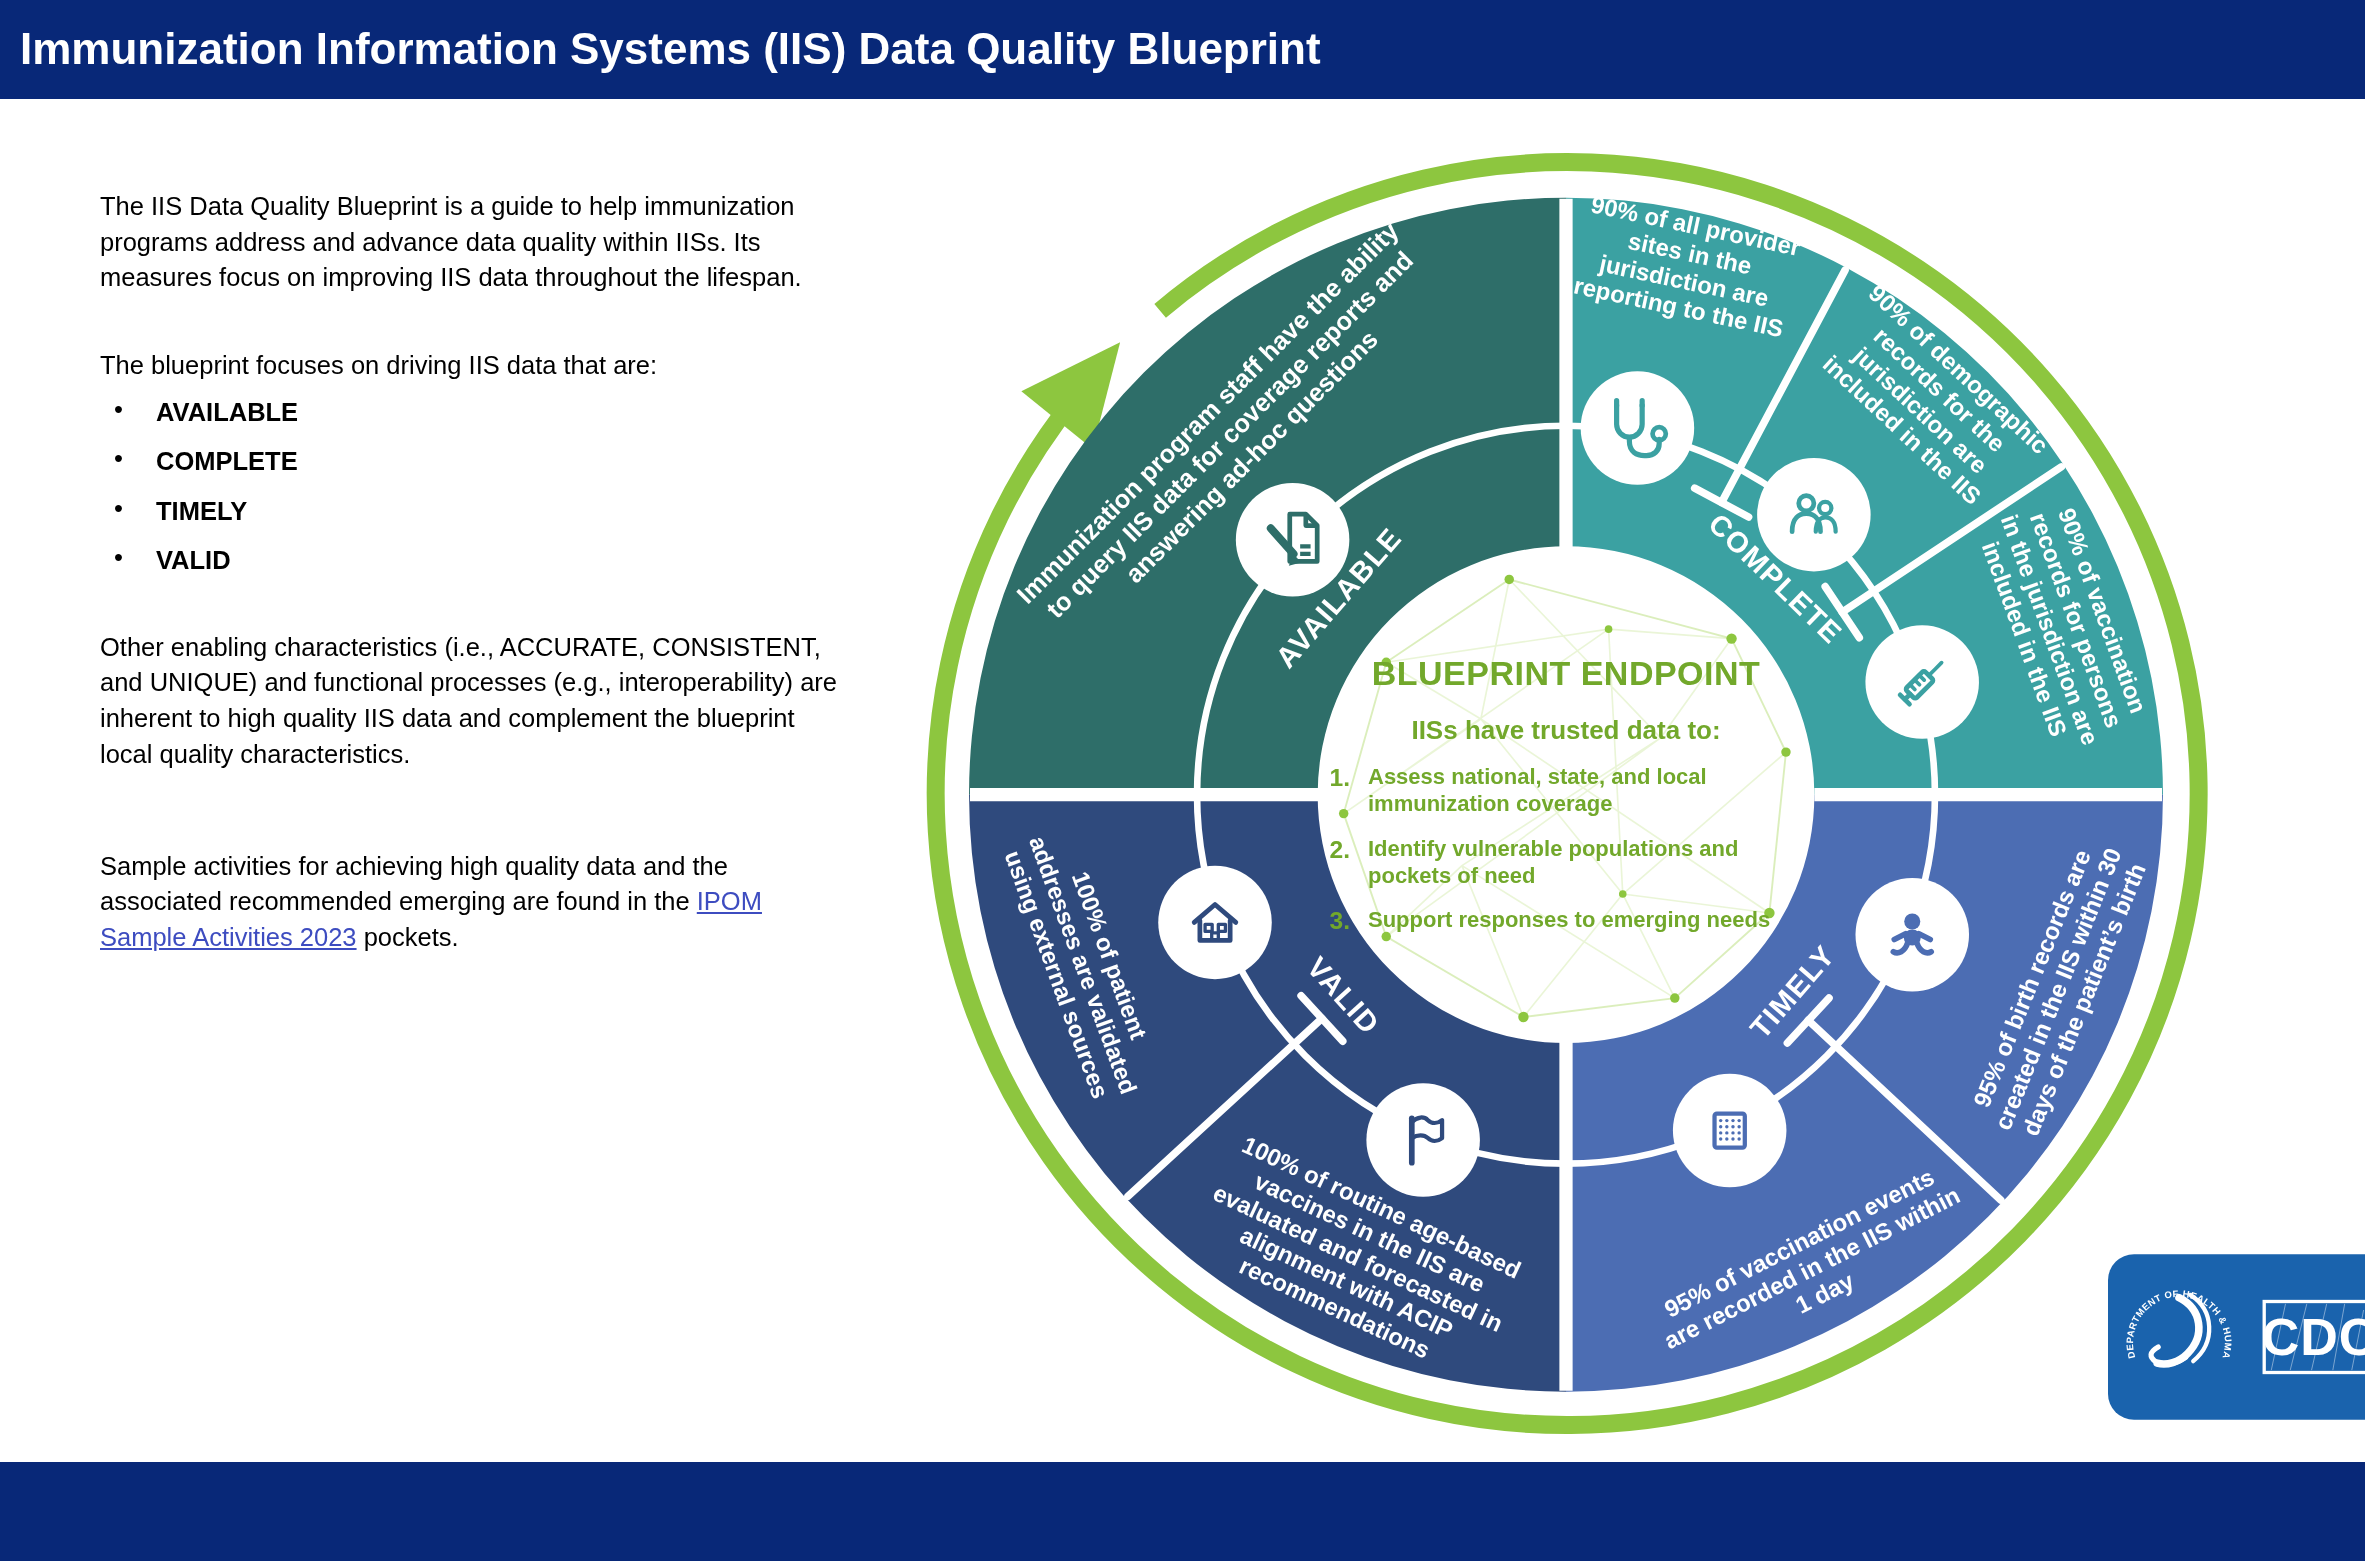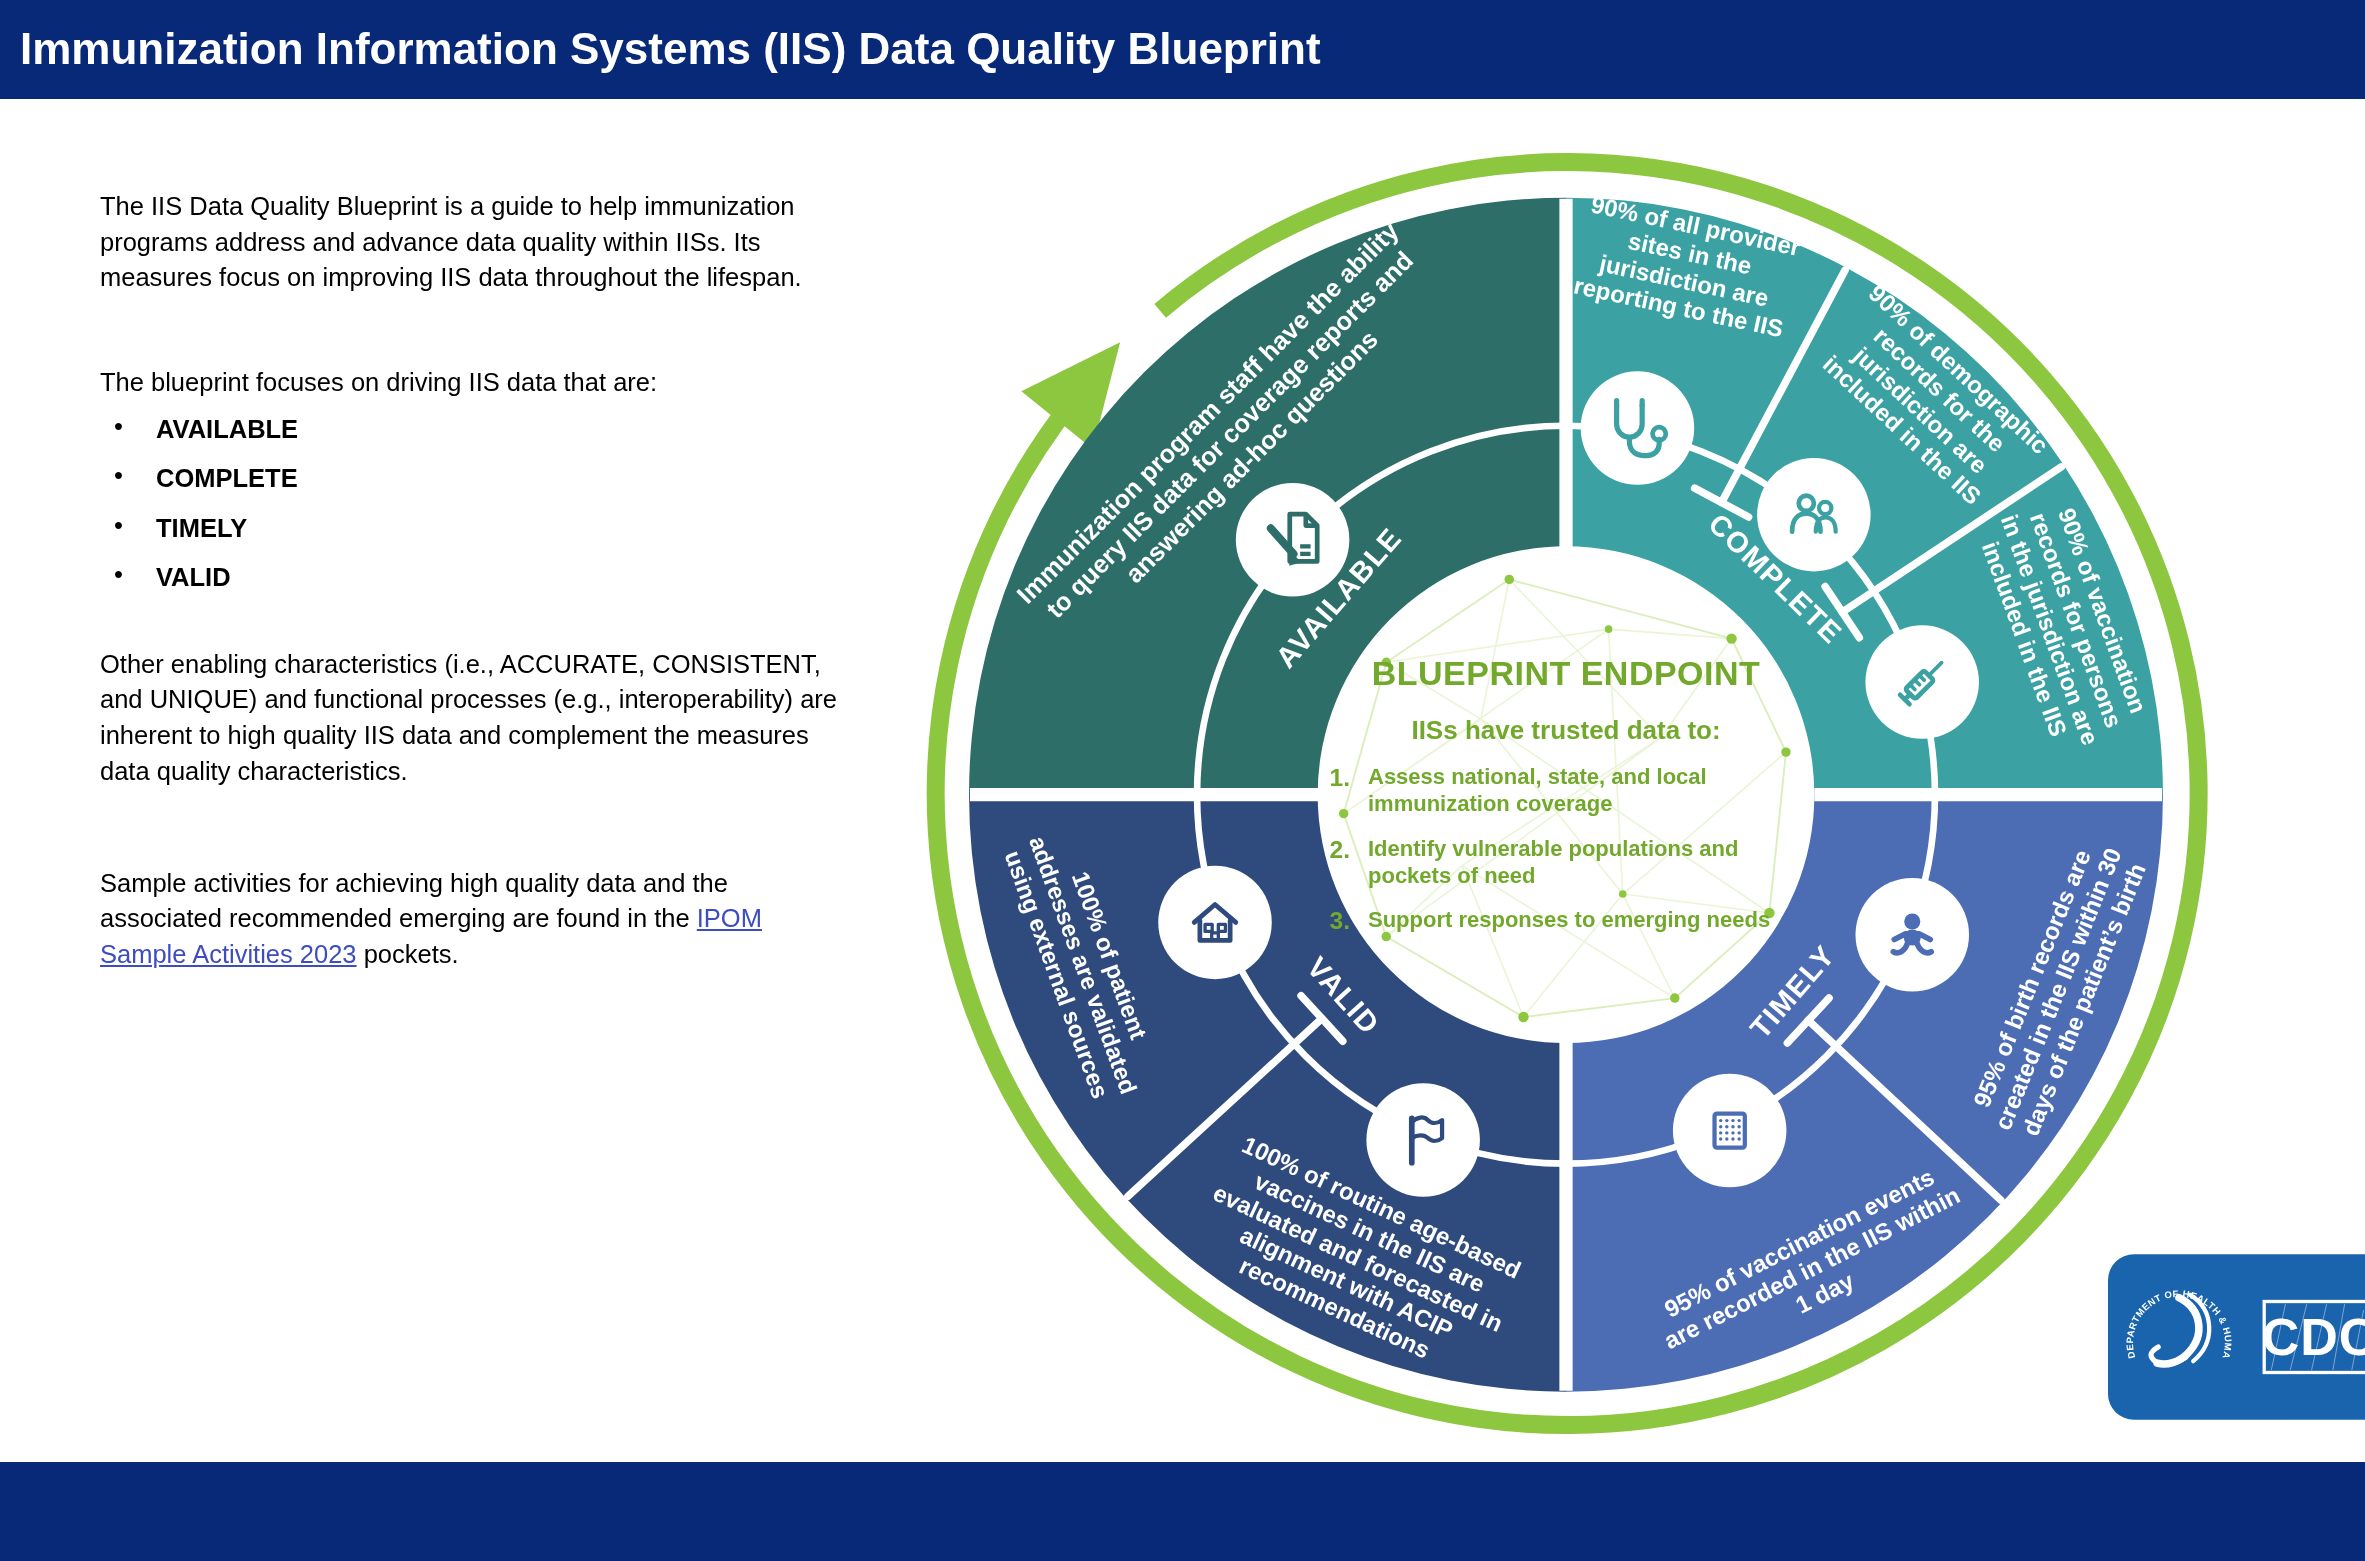--- a/index.html
+++ b/index.html
@@ -5,21 +5,21 @@
   html,body{margin:0;padding:0;background:#fff;}
   .canvas{position:relative;width:2413px;height:1561px;overflow:hidden;background:#ffffff;
           font-family:"Liberation Sans","DejaVu Sans",sans-serif;}
   
   .topbar{position:absolute;left:0;top:0;width:2413px;height:99px;background:#082878;}
   .topbar h1{margin:0;padding:0 0 0 20px;line-height:97px;font-size:44px;font-weight:700;color:#ffffff;letter-spacing:0;}
   .bottombar{position:absolute;left:0;top:1462px;width:2413px;height:99px;background:#082878;}
   
   .intro{position:absolute;left:100px;top:189px;width:748px;color:#000;}
   .intro p{margin:0;font-size:25.5px;line-height:1.4;}
-  .intro .p2{margin-top:69px;}
+  .intro .p2{margin-top:52px;}
   .intro ul{list-style:none;margin:16px 0 0 0;padding:0 0 0 14px;}
   .intro li{font-size:25.5px;font-weight:700;line-height:1.0;margin-bottom:24px;position:relative;padding-left:42px;}
   .intro li::before{content:"•";position:absolute;left:0;top:-2.8px;font-size:25.5px;font-weight:400;}
   .intro .p3{margin-top:56px;}
   .intro .p4{margin-top:76px;}
   .intro a{color:#3d4cc0;text-decoration:underline;cursor:pointer;}
   
   .measure{position:absolute;transform:translate(-50%,-50%) rotate(var(--rot,0deg));
            color:#fff;font-weight:700;font-size:24px;line-height:1.16;text-align:center;}
   .measure.arc-big{font-size:25.5px;line-height:1.22;}
@@ -47,21 +47,21 @@
 
   <div class="intro">
     <p class="p1">The IIS Data Quality Blueprint is a guide to help immunization programs address and advance data quality within IISs. Its measures focus on improving IIS data throughout the lifespan.</p>
     <p class="p2">The blueprint focuses on driving IIS data that are:</p>
     <ul>
       <li>AVAILABLE</li>
       <li>COMPLETE</li>
       <li>TIMELY</li>
       <li>VALID</li>
     </ul>
-    <p class="p3">Other enabling characteristics (i.e., ACCURATE, CONSISTENT, and UNIQUE) and functional processes (e.g., interoperability) are inherent to high quality IIS data and complement the measures data quality characteristics.</p>
+    <p class="p3">Other enabling characteristics (i.e., ACCURATE, CONSISTENT, and UNIQUE) and functional processes (e.g., interoperability) are inherent to high quality IIS data and complement the blueprint local quality characteristics.</p>
     <p class="p4"><span>Sample activities for achieving high quality data and the associated recommended emerging are found in the </span><a>IPOM Sample Activities 2023</a><span> pockets.</span></p>
   </div>
 
   <svg style="position:absolute;left:0;top:0;" width="2413" height="1561" viewBox="0 0 5100 3300">
 
     <g>
       <path d="M 2452 657 A 1335 1335 0 1 1 2273 840" fill="none" stroke="#8dc63f" stroke-width="38"></path>
       <g transform="translate(2273,840) rotate(-51)">
         <polygon points="150,0 -62,97 -62,-97" fill="#8dc63f"></polygon>
       </g>

